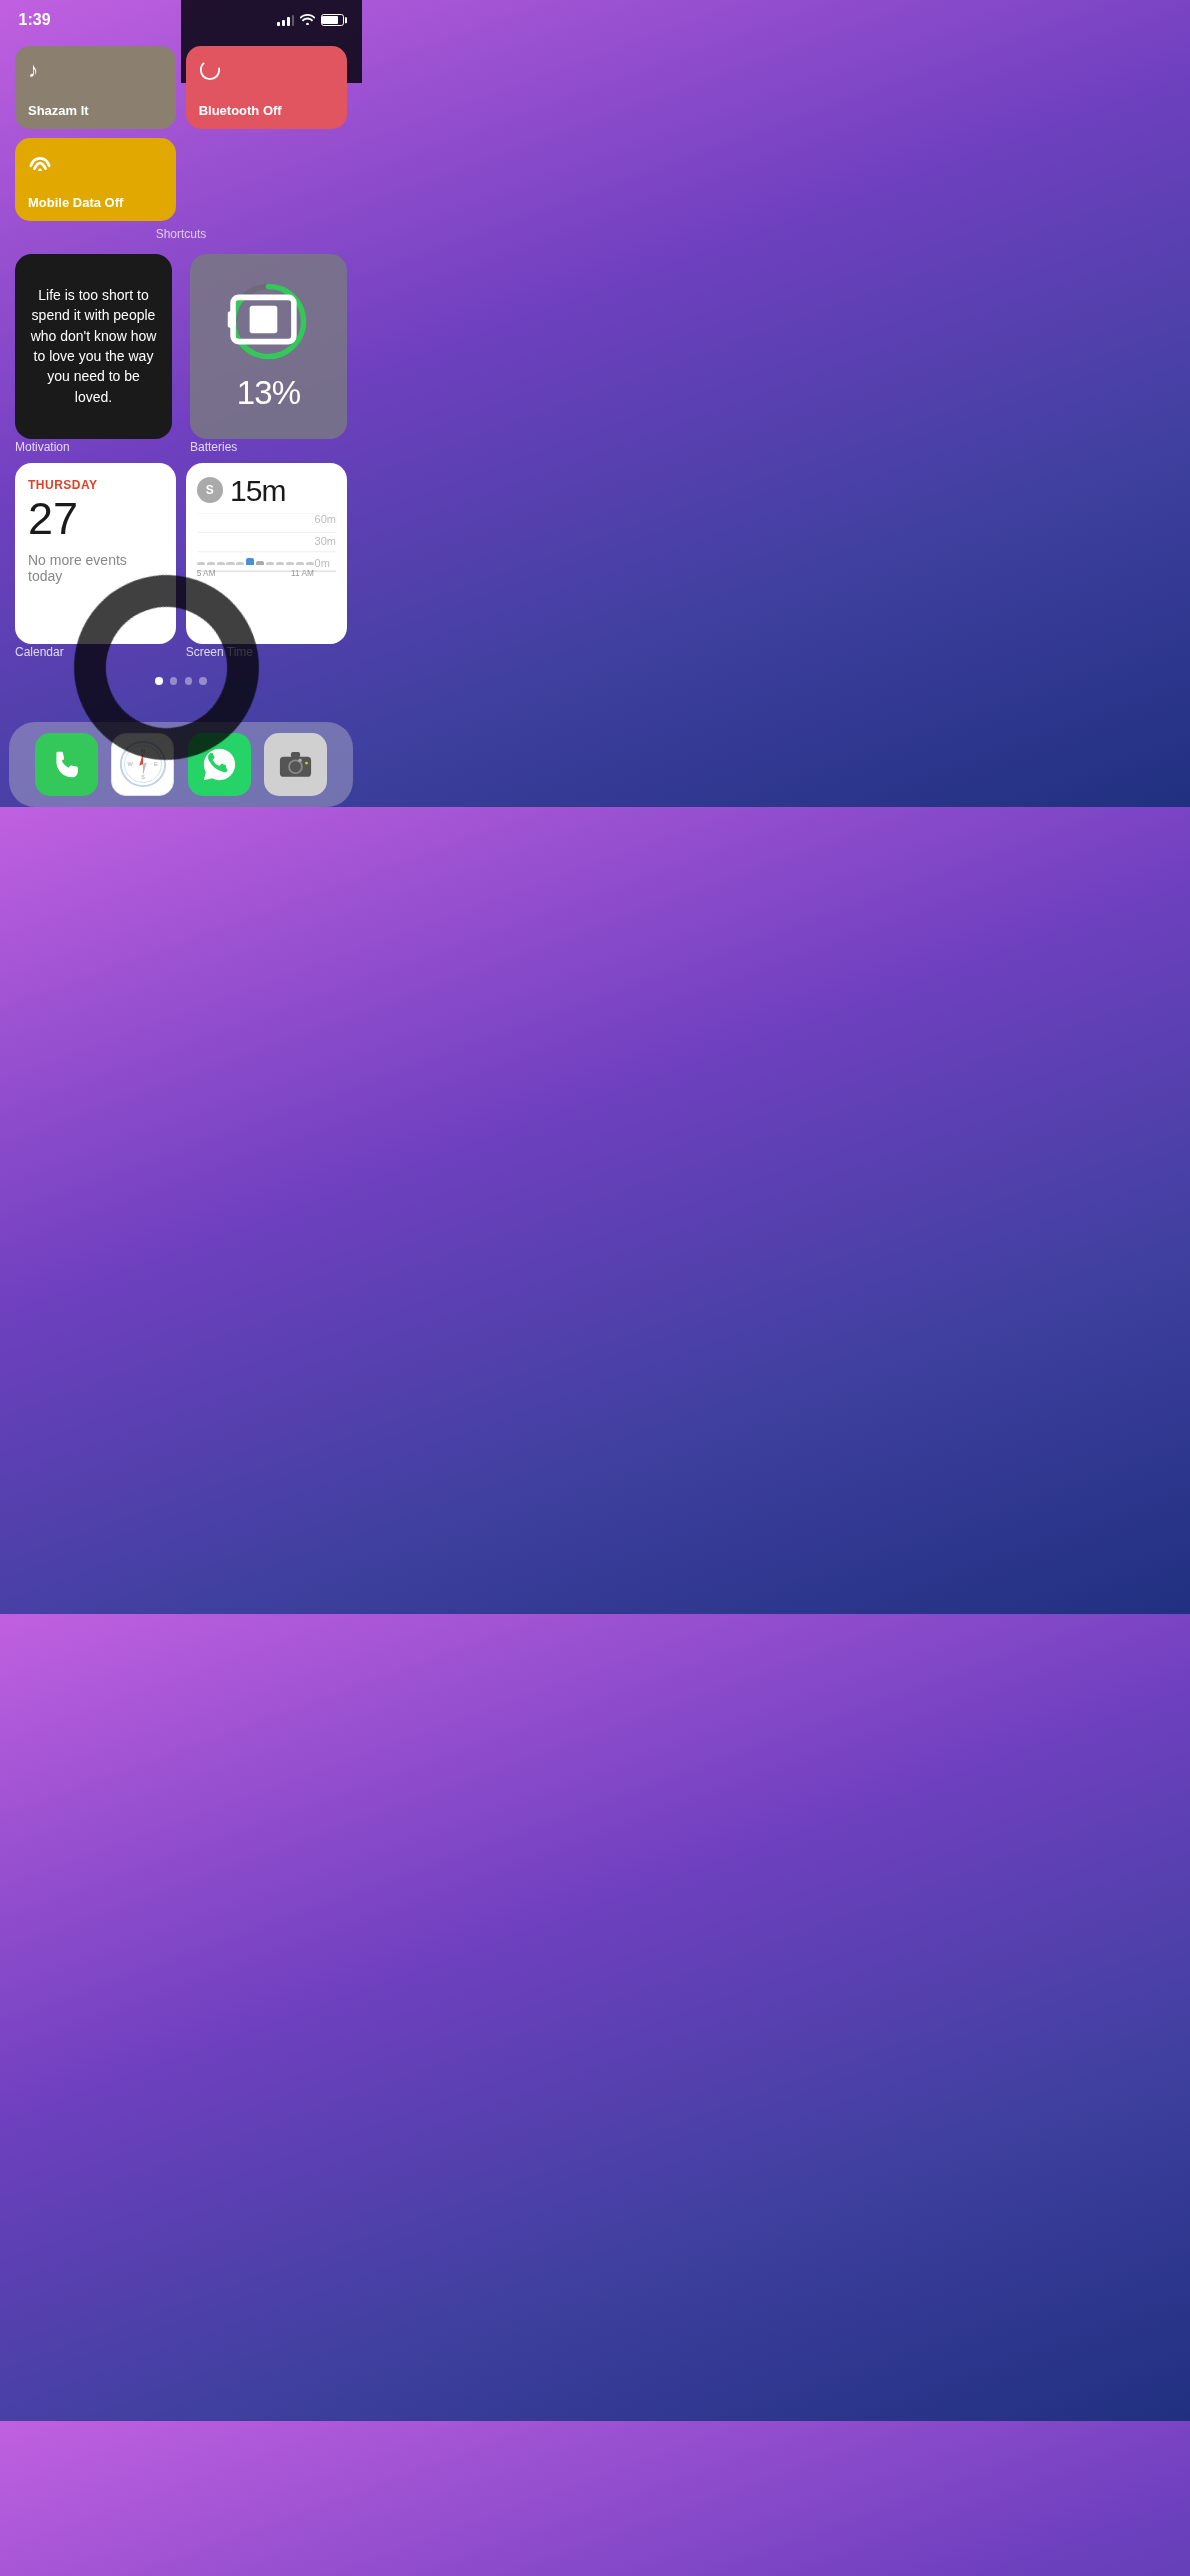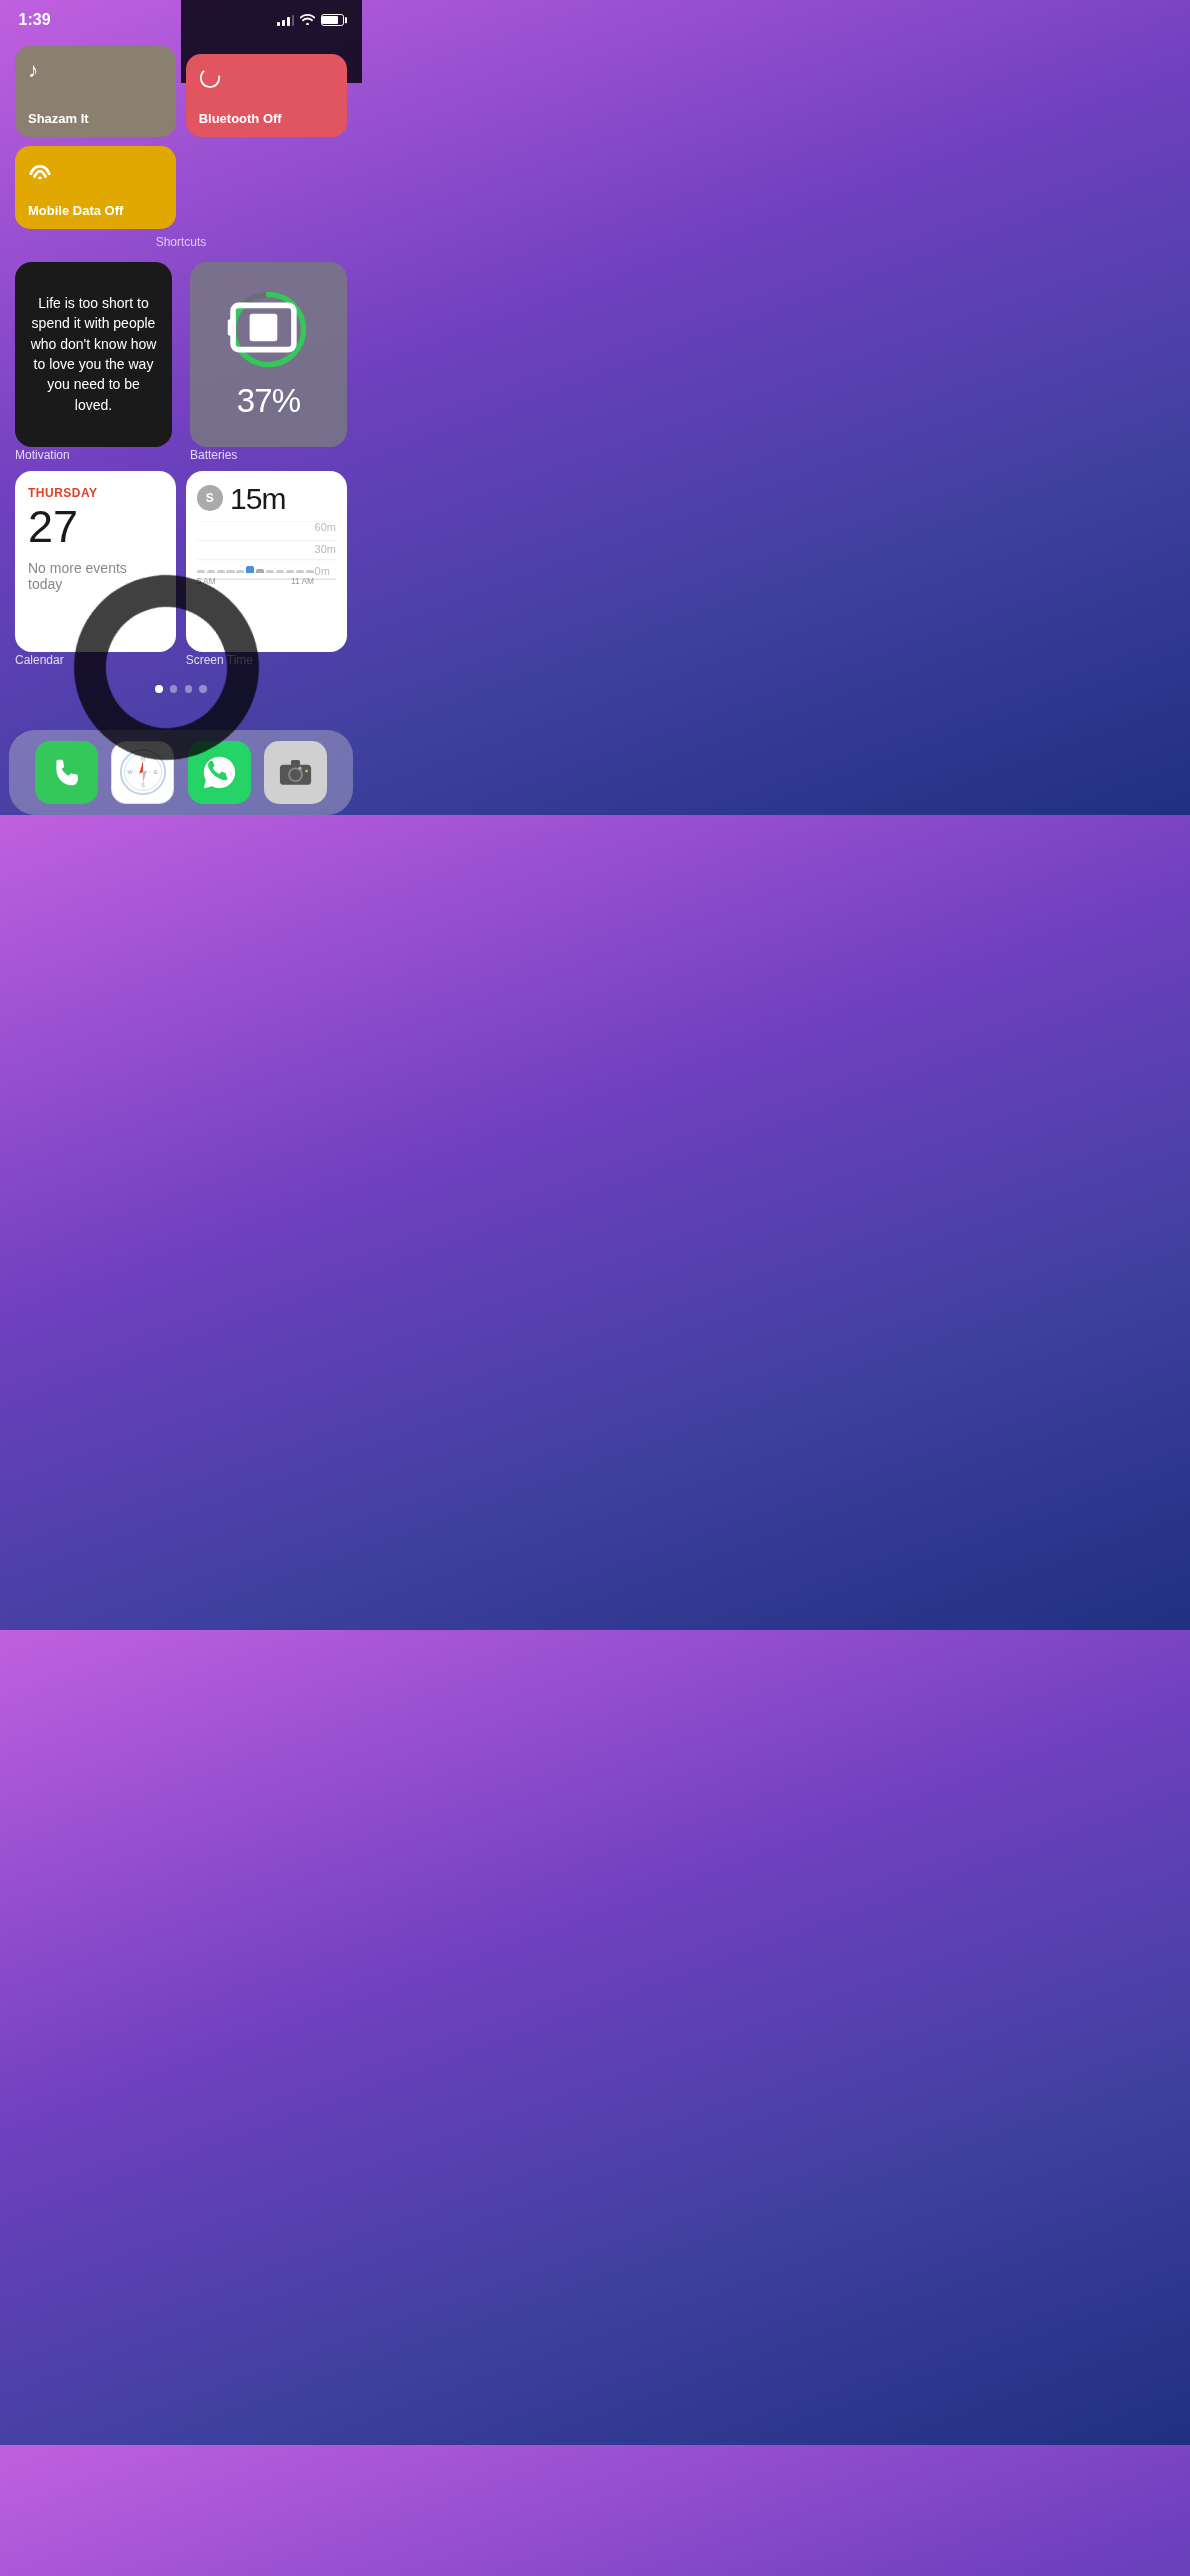--- a/index.html
+++ b/index.html
@@ -103,21 +103,20 @@
       min-height: 83px;
       cursor: pointer;
     }
 
     .shortcut-tile.shazam {
       background: #8b8070;
     }
 
     .shortcut-tile.bluetooth {
       background: #e05560;
-      margin-top: 8px;
     }
 
     .shortcut-tile.mobile-data {
       background: #e0a800;
     }
 
     .shortcut-tile.wifi {
       background: #00bfff;
     }
 
@@ -506,21 +505,21 @@
           <circle cx="45" cy="45" r="38" fill="none" stroke="#34c759" stroke-width="6" stroke-dasharray="208 239" stroke-linecap="round"></circle>
         </svg>
         <div class="battery-circle-inner">
           <svg width="22" height="28" viewBox="0 0 24 30" fill="white">
             <rect x="4" y="2" width="16" height="22" rx="2" ry="2" stroke="white" stroke-width="2" fill="none"></rect>
             <rect x="9" y="0" width="6" height="3" rx="1" fill="white"></rect>
             <rect x="7" y="8" width="10" height="10" rx="1" fill="white"></rect>
           </svg>
         </div>
       </div>
-      <div class="battery-percent">37%</div>
+      <div class="battery-percent">13%</div>
     </div>
     <div class="widget-label">Batteries</div>
   </div>
 </div>
 
 <div class="widgets-row2">
 
   <div>
     <div class="widget-card calendar-card">
       <div class="calendar-day-name">THURSDAY</div>

